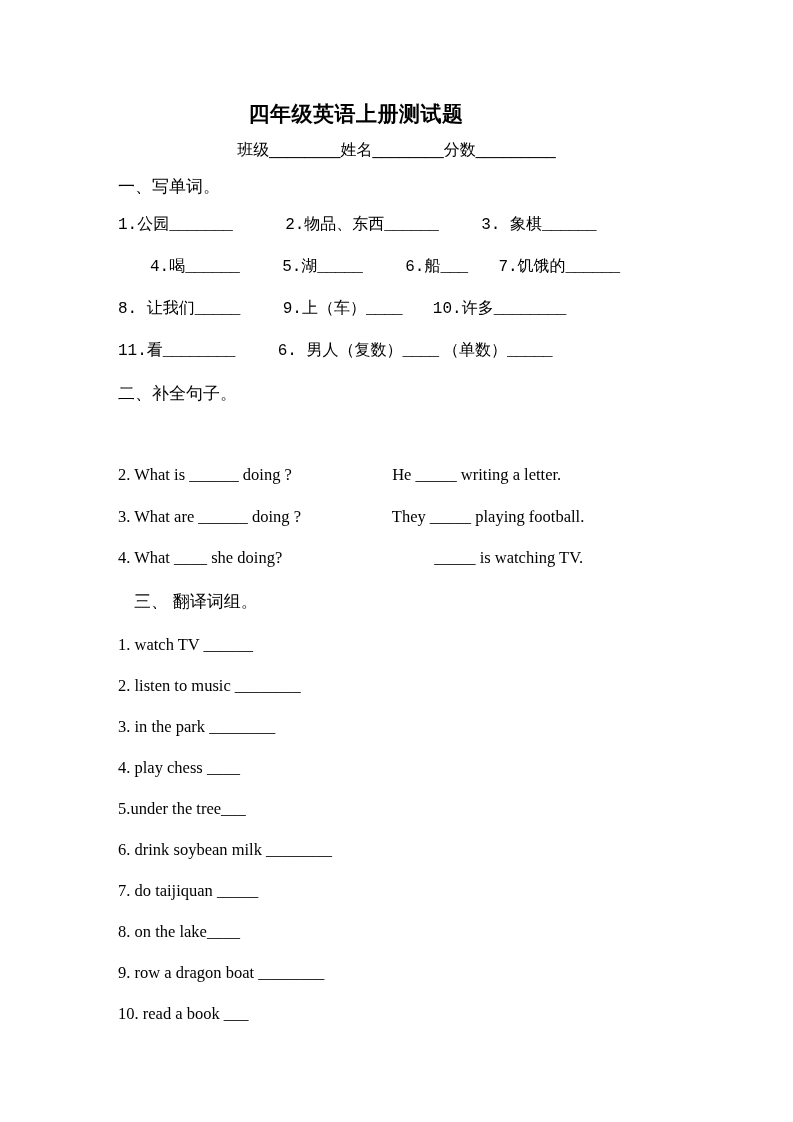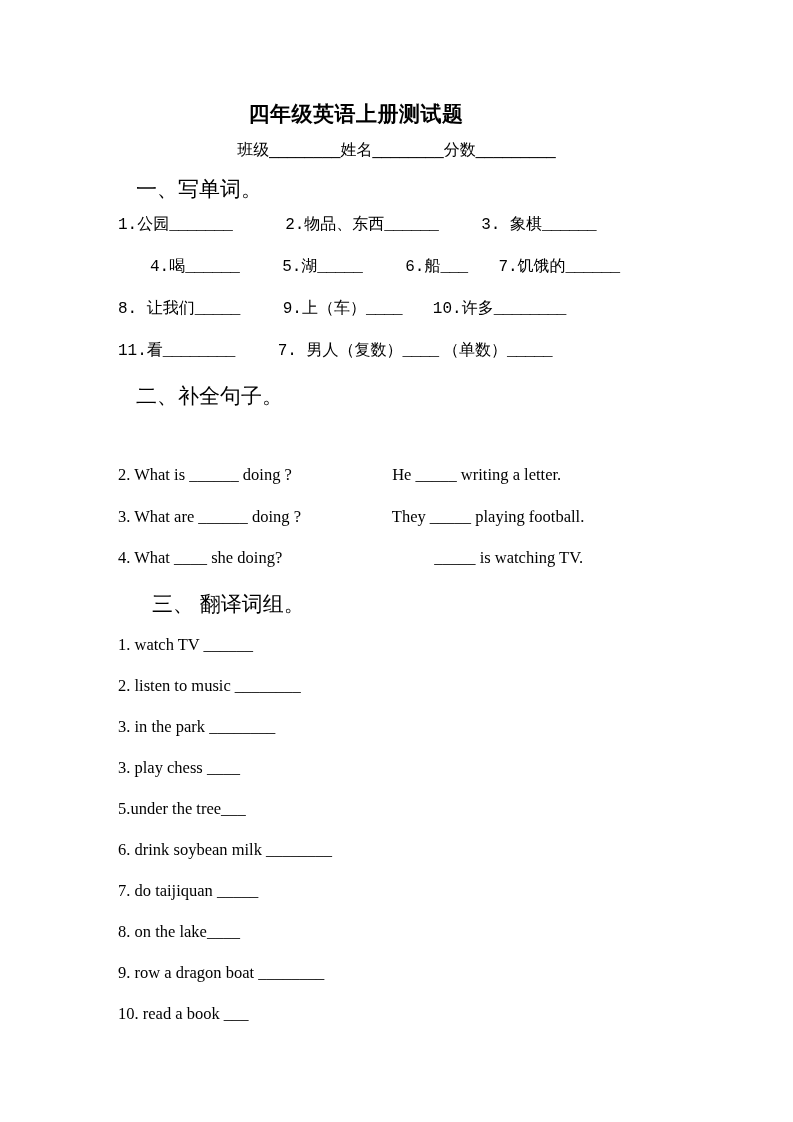--- a/index.html
+++ b/index.html
@@ -33,23 +33,23 @@
     top: 140px;
     left: 0;
     width: 793px;
     text-align: center;
     font-family: "Liberation Sans", "DejaVu Sans", sans-serif;
     font-size: 16px;
     white-space: nowrap;
   }
   .sec-head {
     position: absolute;
-    left: 136px;
+    left: 118px;
     font-family: "Liberation Sans", "DejaVu Sans", sans-serif;
-    font-size: 21px;
+    font-size: 17px;
     white-space: nowrap;
   }
   .row {
     position: absolute;
     left: 118px;
     white-space: nowrap;
     font-size: 16.5px;
   }
   .row.cnrow {
     font-family: "Liberation Sans", "DejaVu Sans", sans-serif;
@@ -104,21 +104,21 @@
     <span class="cell"><span>8. 让我们</span><span class="u">_____</span></span>
     <span class="sp-md"></span>
     <span class="cell"><span>9.上（车）</span><span class="u">____</span></span>
     <span class="sp-sm"></span>
     <span class="cell"><span>10.许多</span><span class="u">________</span></span>
   </div>
 
   <div class="row cnrow" style="top:340px;">
     <span class="cell"><span>11.看</span><span class="u">________</span></span>
     <span class="sp-md"></span>
-    <span class="cell"><span>7. 男人（复数）</span><span class="u">____</span></span>
+    <span class="cell"><span>6. 男人（复数）</span><span class="u">____</span></span>
     <span class="cell"><span>（单数）</span><span class="u">_____</span></span>
   </div>
 
   <div class="sec-head" style="top:382px;">二、补全句子。</div>
 
   <div class="row" style="top:465px;">
     <span class="eng-q">2. What is ______ doing ?</span>
     <span>He _____ writing a letter.</span>
   </div>
   <div class="row" style="top:507px;">
@@ -129,21 +129,21 @@
     <span class="eng-q">4. What ____ she doing?</span>
     <span style="display:inline-block;width:38px;"></span>
     <span>_____ is watching TV.</span>
   </div>
 
   <div class="sec-head" style="top:590px;margin-left:16px;">三、 翻译词组。</div>
 
   <div class="row" style="top:635px;">1. watch TV ______</div>
   <div class="row" style="top:676px;">2. listen to music ________</div>
   <div class="row" style="top:717px;">3. in the park ________</div>
-  <div class="row" style="top:758px;">3. play chess ____</div>
+  <div class="row" style="top:758px;">4. play chess ____</div>
   <div class="row" style="top:799px;">5.under the tree___</div>
   <div class="row" style="top:840px;">6. drink soybean milk ________</div>
   <div class="row" style="top:881px;">7. do taijiquan _____</div>
   <div class="row" style="top:922px;">8. on the lake____</div>
   <div class="row" style="top:963px;">9. row a dragon boat ________</div>
   <div class="row" style="top:1004px;">10. read a book ___</div>
 
 </div>
 
 </body></html>

